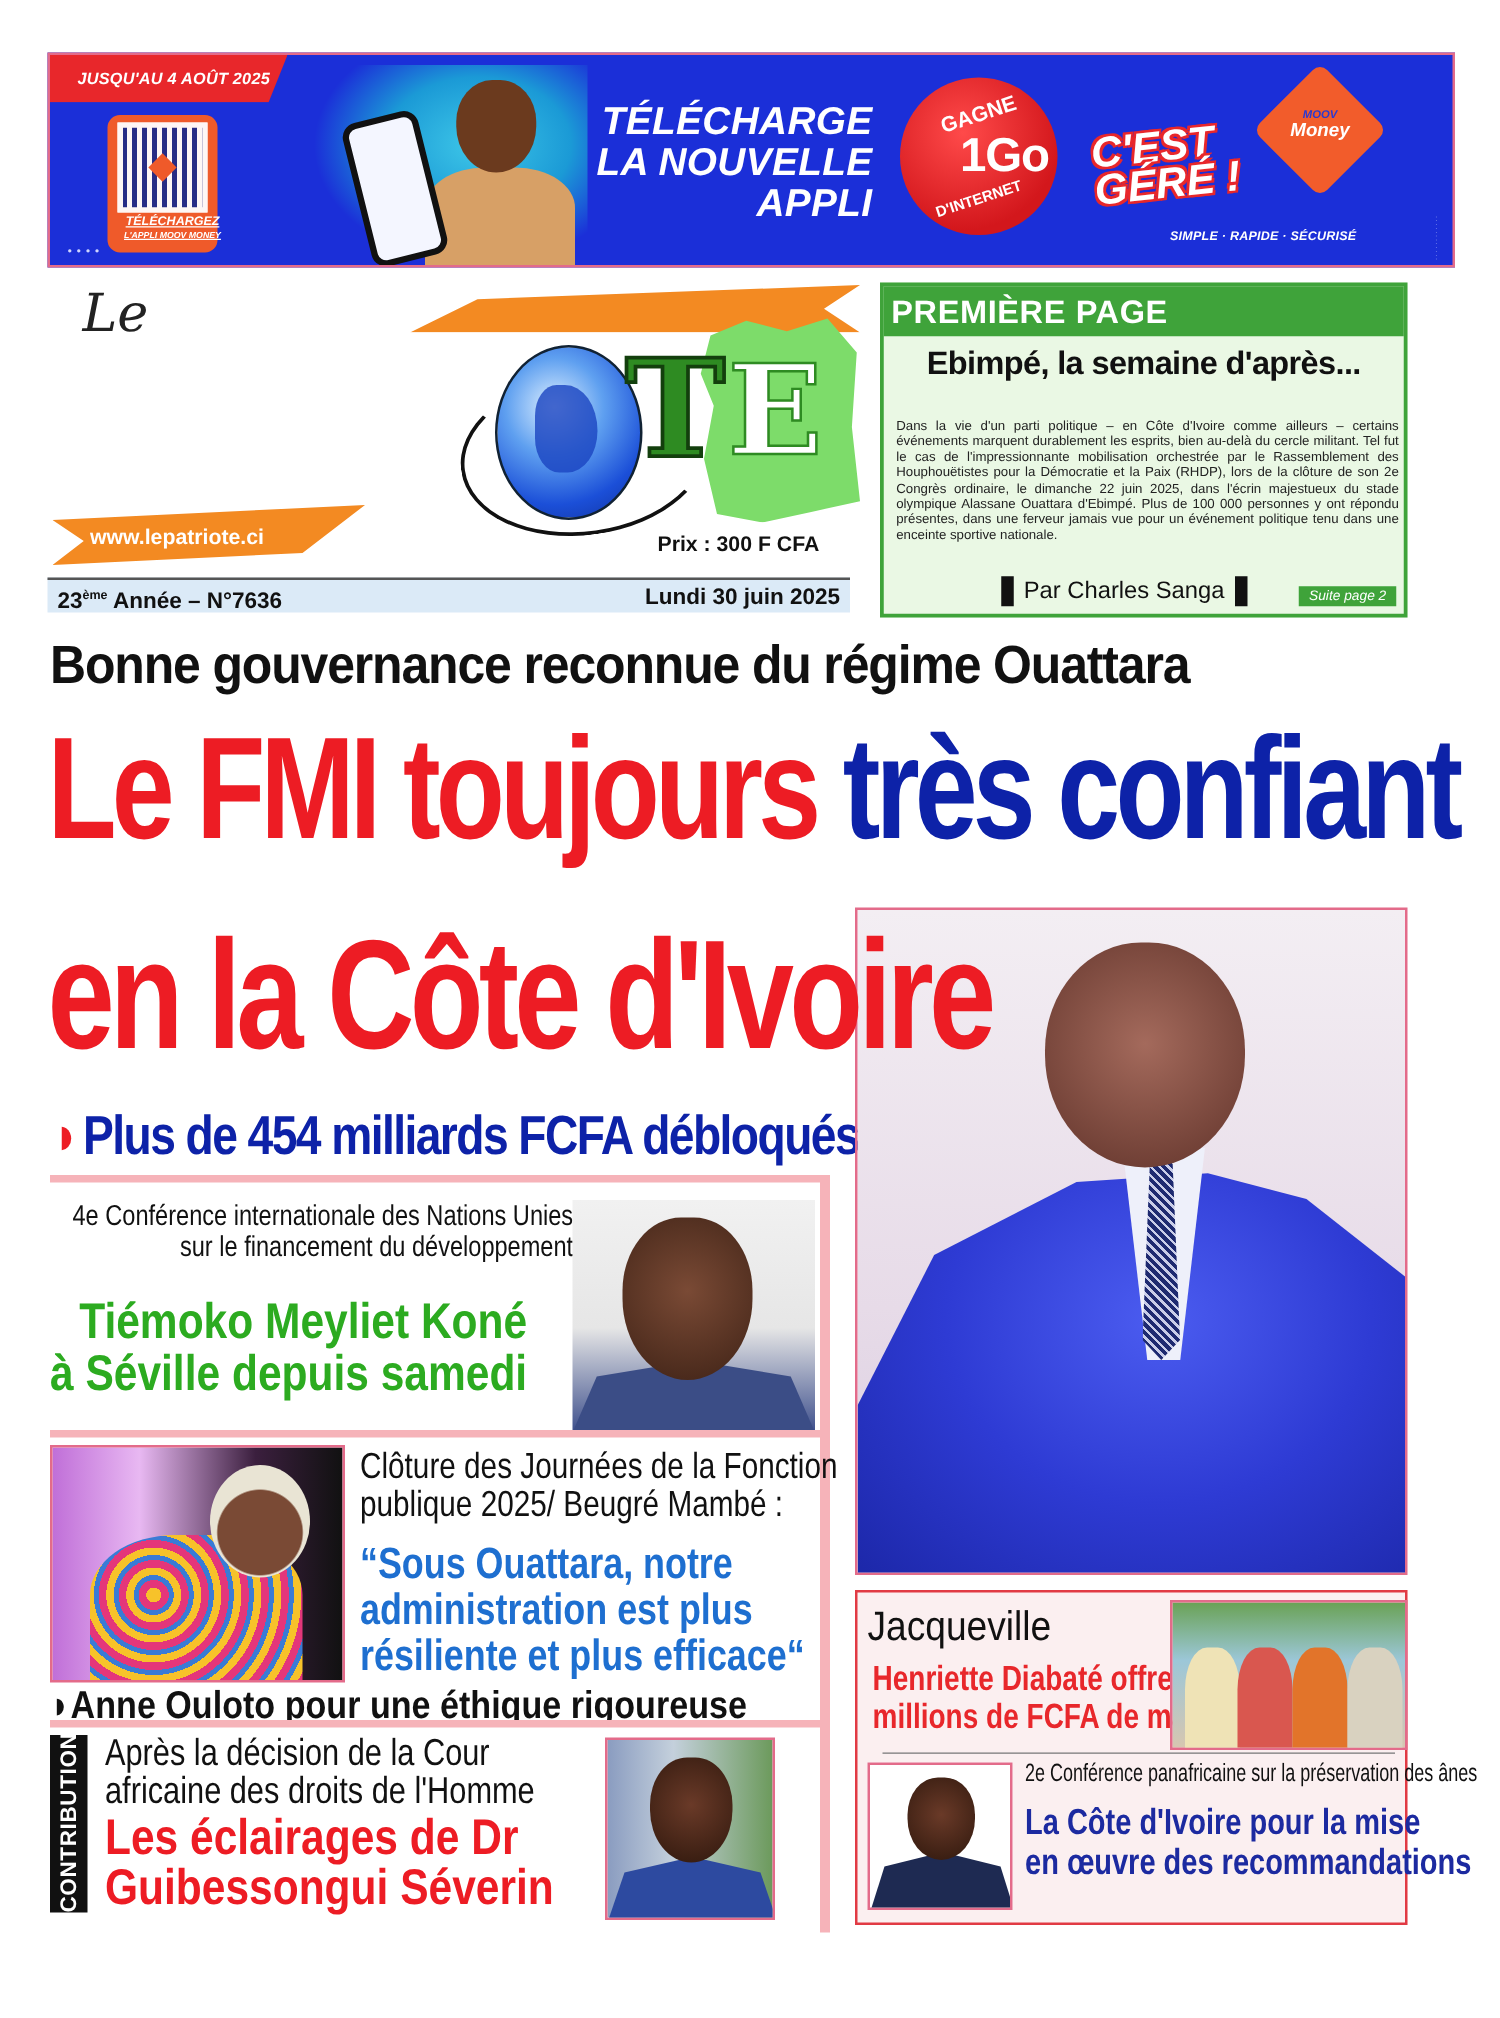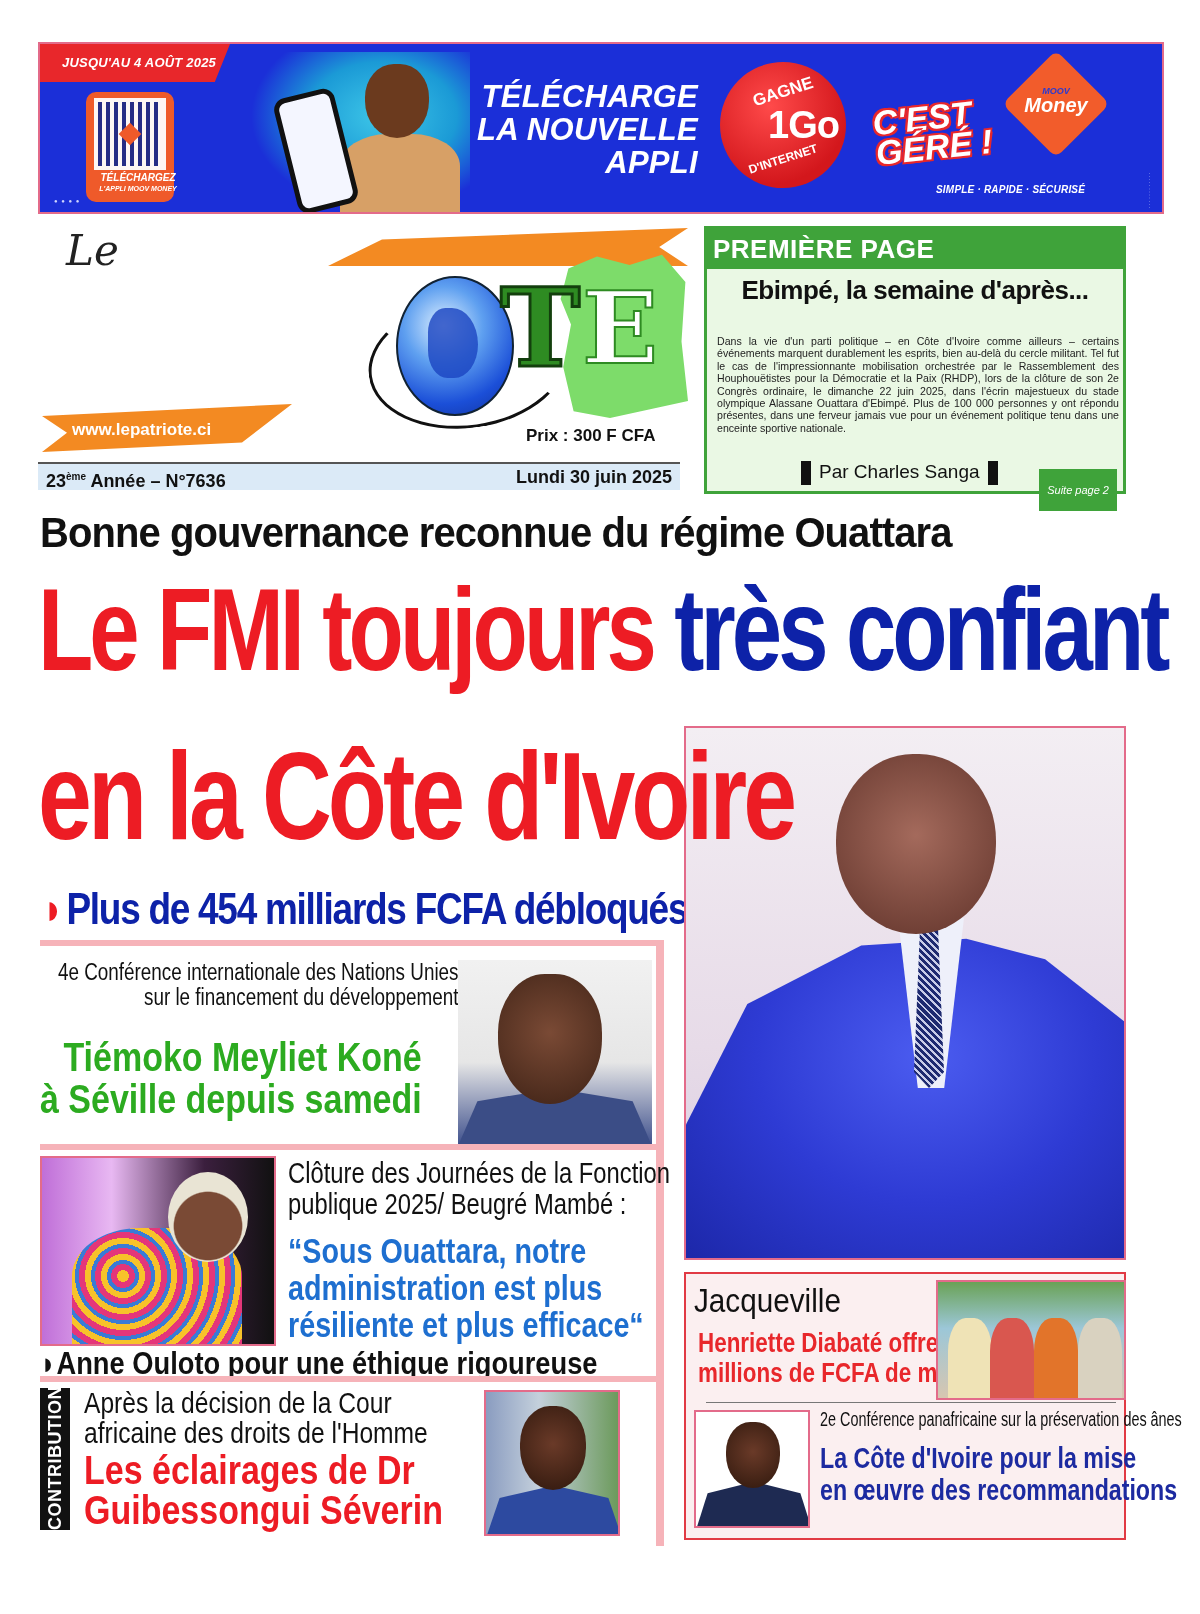--- a/index.html
+++ b/index.html
@@ -8,37 +8,37 @@
   .abs { position: absolute; }
 
   
   #ad { left: 38px; top: 42px; width: 1126px; height: 172px; background: #1b2fd8; border: 2px solid #e36b8a; overflow: hidden; }
   #ad .ribbon { left: 0; top: 0; width: 190px; height: 38px; background: #e8272b; clip-path: polygon(0 0,100% 0,92% 100%,0 100%); color: #fff; font-weight: bold; font-style: italic; font-size: 13px; line-height: 38px; padding-left: 22px; letter-spacing: 0.2px; }
   #ad .qrbox { left: 46px; top: 48px; width: 88px; height: 110px; background: #ef5a2a; border-radius: 10px; }
   #ad .qr { left: 8px; top: 6px; width: 72px; height: 72px; background:
       repeating-linear-gradient(90deg,#1d2a8a 0 4px,#fff 4px 8px),
       #fff; border: 4px solid #fff; opacity: 0.95; }
   #ad .qr::after { content:""; position:absolute; left:24px; top:24px; width:16px; height:16px; background:#ef5a2a; transform:rotate(45deg); }
-  #ad .qrlabel { left: 0; top: 80px; width: 104px; text-align: center; color: #fff; font-weight: bold; font-style: italic; font-size: 10px; line-height: 11px; }
+  #ad .qrlabel { left: 0; top: 80px; width: 104px; text-align: center; color: #fff; font-weight: bold; font-style: italic; font-size: 10px; line-height: 11px; text-decoration: underline; }
   #ad .qrlabel small { display:block; font-size:7px; }
   #ad .dots { left: 14px; top: 154px; color: #cfd5ff; font-size: 6px; letter-spacing: 1px; }
   #ad .man { left: 210px; top: 8px; width: 220px; height: 160px; background: radial-gradient(ellipse at 60% 40%, #3ec7e8 0%, #1b9ad6 40%, transparent 70%); }
   #ad .phone { left: 245px; top: 48px; width: 62px; height: 118px; background: #f4f6ff; border: 5px solid #111; border-radius: 12px; transform: rotate(-14deg); }
   #ad .head { left: 325px; top: 20px; width: 64px; height: 74px; background: #6b3a1e; border-radius: 45% 45% 50% 50%; }
   #ad .body { left: 300px; top: 90px; width: 120px; height: 80px; background: #d7a066; border-radius: 40% 40% 0 0; }
   #ad .headline { left: 418px; top: 36px; width: 240px; color: #fff; font-weight: bold; font-style: italic; font-size: 31px; line-height: 33px; text-align: right; letter-spacing: 0.3px; }
   #ad .badge { left: 680px; top: 18px; width: 126px; height: 126px; border-radius: 50%; background: radial-gradient(circle at 40% 35%, #ff4a4a, #d3171c 70%); color: #fff; text-align: center; font-weight: bold; }
   #ad .badge .t1 { position:absolute; left:0; right:0; top:20px; font-size:17px; transform:rotate(-18deg); }
   #ad .badge .t2 { position:absolute; left:0; right:0; top:42px; font-size:38px; letter-spacing:-1px;margin-left:41px; }
   #ad .badge .t3 { position:absolute; left:0; right:0; top:90px; font-size:12px; transform:rotate(-18deg); }
   #ad .gere { left: 834px; top: 58px; color: #fff; font-weight: bold; font-style: italic; font-size: 34px; line-height: 30px; text-shadow: 2px 2px 0 #e8272b, -2px -2px 0 #e8272b, 2px -2px 0 #e8272b, -2px 2px 0 #e8272b; transform: rotate(-6deg); }
   #ad .moov { left: 978px; top: 22px; width: 76px; height: 76px; background: #f25c2b; transform: rotate(45deg); border-radius: 8px; }
   #ad .moovtxt { left: 966px; top: 40px; width: 100px; text-align: center; color: #fff; font-weight: bold; font-style: italic; line-height: 14px; }
   #ad .moovtxt .small { font-size: 9px; color: #2b3ad0; display:block; }
-  #ad .moovtxt .big { font-size: 20px; display:block;text-align:center; }
+  #ad .moovtxt .big { font-size: 15px; display:block;text-align:center; }
   #ad .tagline { left: 896px; top: 140px; color: #fff; font-weight: bold; font-style: italic; font-size: 10px; letter-spacing: 0.2px; }
   #ad .legal { right: 6px; top: 8px; width: 10px; height: 156px; color: #cfd5ff; font-size: 5px; writing-mode: vertical-rl; transform: rotate(180deg); overflow: hidden; }
 
   
   #mast { left: 38px; top: 226px; width: 660px; height: 268px; }
   #mast .le { left: 28px; top: 0; font-family: "DejaVu Serif", serif; font-style: italic; font-size: 42px; color: #222; }
   #mast .swoosh-top { left: 290px; top: 2px; width: 360px; height: 38px; background: #f38a22; clip-path: polygon(0 100%, 15% 30%, 100% 0, 92% 50%, 100% 100%); }
   #mast .title { left: 10px; top: 48px; font-family: "DejaVu Serif", serif; font-weight: bold; font-size: 108px; letter-spacing: -3px; color: #2e8b22; -webkit-text-stroke: 3px #133f0d; line-height: 1; }
   #mast .title2 { left: 462px; top: 48px; font-family: "DejaVu Serif", serif; font-weight: bold; font-size: 108px; letter-spacing: -3px; color: #2e8b22; -webkit-text-stroke: 3px #133f0d; line-height: 1; }
   #mast .ivory { left: 520px; top: 22px; width: 130px; height: 170px; background: #7ddc6a; clip-path: polygon(8% 12%,30% 5%,55% 10%,80% 4%,98% 20%,95% 55%,100% 90%,70% 95%,40% 100%,12% 96%,4% 70%,10% 45%,2% 30%); }
@@ -54,21 +54,21 @@
   #mast .infobar .date { float: right; }
   #mast .infobar sup { font-size: 10px; }
 
   
   #pp { left: 704px; top: 226px; width: 422px; height: 268px; background: #eaf8e4; border: 3px solid #3fa33a; }
   #pp .hdr { left: 0; top: 0; width: 100%; height: 40px; background: #3fa33a; color: #fff; font-weight: bold; font-size: 26px; line-height: 40px; padding-left: 6px; letter-spacing: 0.5px; }
   #pp .headline { left: 0; top: 46px; width: 100%; text-align: center; font-weight: bold; font-size: 26px; color: #111; letter-spacing: -0.5px; }
   #pp .body { left: 10px; top: 106px; width: 402px; font-size: 10.6px; line-height: 12.4px; color: #222; text-align: justify; }
   #pp .byline { left: 86px; top: 232px; font-size: 19px; color: #111; }
   #pp .byline .bar { display:inline-block; width: 10px; height: 24px; background:#111; vertical-align: middle; margin: 0 8px; }
-  #pp .suite { right: 6px; top: 240px; background: #3fa33a; color: #fff; font-style: italic; font-size: 11px; padding: 15px 8px; }
+  #pp .suite { right: 6px; top: 240px; background: #3fa33a; color: #fff; font-style: italic; font-size: 11px; padding: 2px 8px; }
 
   
   #kicker { left: 40px; top: 508px; width: 1120px; font-weight: bold; font-size: 43px; color: #111; letter-spacing: -1px; transform: scaleX(0.93); transform-origin: left; white-space: nowrap; }
   #head1 { left: 38px; top: 572px; white-space: nowrap; font-weight: bold; font-size: 116px; letter-spacing: -5px; line-height: 1; transform: scaleX(0.78); transform-origin: left; }
   #head1 .red { color: #ed1c24; }
   #head1 .blue { color: #0d22a8; }
   #head2 { left: 38px; top: 734px; white-space: nowrap; font-weight: bold; font-size: 124px; letter-spacing: -5px; line-height: 1; color: #ed1c24; transform: scaleX(0.78); transform-origin: left; z-index: 3; }
   #sub1 { left: 42px; top: 884px; white-space: nowrap; font-weight: bold; font-size: 44px; letter-spacing: -1.5px; color: #0d22a8; transform: scaleX(0.84); transform-origin: left; }
   #sub1 .tri { color: #ed1c24; margin-right: 4px; }
 

